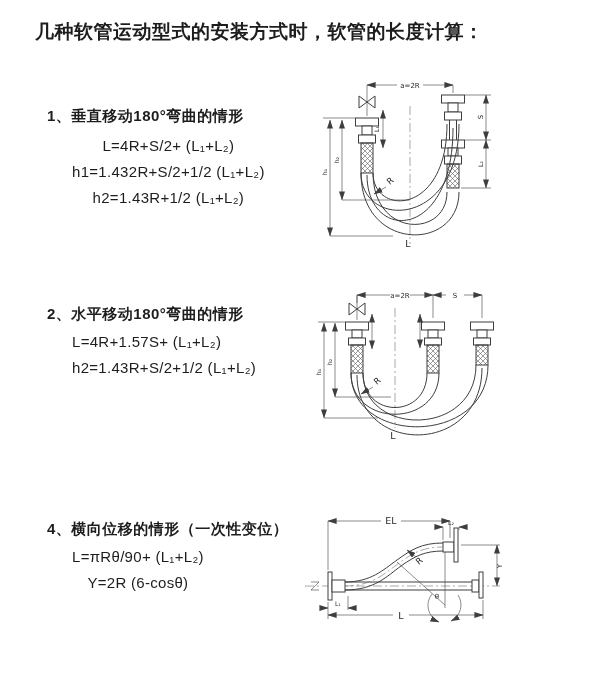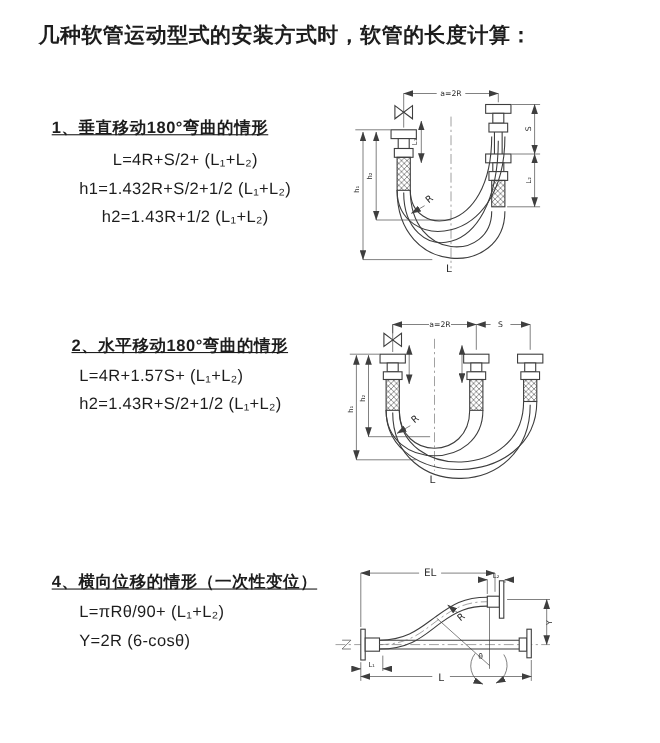--- a/index.html
+++ b/index.html
@@ -3,25 +3,25 @@
 <meta charset="utf-8">
 <style>
   html,body{margin:0;padding:0;}
   body{
     width:600px;height:675px;position:relative;overflow:hidden;
     background:#ffffff;color:#1d1d1d;
     font-family:"Liberation Sans","DejaVu Sans",sans-serif;
   }
   .abs{position:absolute;}
   .title{left:35px;top:19px;font-size:19px;font-weight:bold;letter-spacing:.5px;white-space:nowrap;}
-  .heading{font-size:15px;font-weight:bold;letter-spacing:.5px;white-space:nowrap;text-decoration:underline;}
+  .heading{font-size:15px;font-weight:bold;letter-spacing:.5px;white-space:nowrap;}
   .fblock .formula{font-size:15px;letter-spacing:.3px;line-height:26px;white-space:nowrap;}
   .h1pos{left:47px;top:107px;} .f1pos{left:72px;top:133px;text-align:center;}
-  .h2pos{left:65px;top:305px;} .f2pos{left:72px;top:329px;}
-  .h3pos{left:47px;top:520px;} .f3pos{left:72px;top:544px;}
+  .h2pos{left:47px;top:305px;} .f2pos{left:72px;top:329px;}
+  .h3pos{left:47px;top:520px;} .f3pos{left:72px;top:544px;text-align:center;}
   svg{position:absolute;display:block;}
   .d1{left:305px;top:66px;}
   .d2{left:303px;top:276px;}
   .d3{left:293px;top:500px;}
   svg text{font-family:"DejaVu Sans","Liberation Sans",sans-serif;fill:#2b2b2b;}
   .dim{stroke:#3e3e3e;stroke-width:.6;fill:none;}
   .main{stroke:#3e3e3e;stroke-width:1;fill:none;}
   .thk{stroke:#3e3e3e;stroke-width:1;}
   .cl{stroke:#707070;stroke-width:.6;stroke-dasharray:9 3 2 3;fill:none;}
   .fl{fill:#ffffff;stroke:#3e3e3e;stroke-width:1;}

